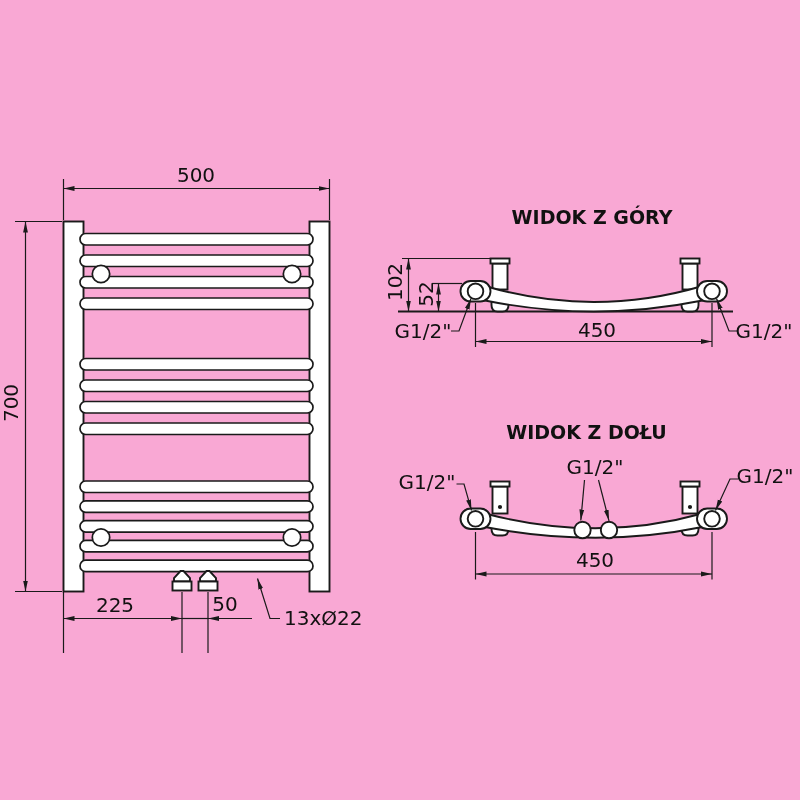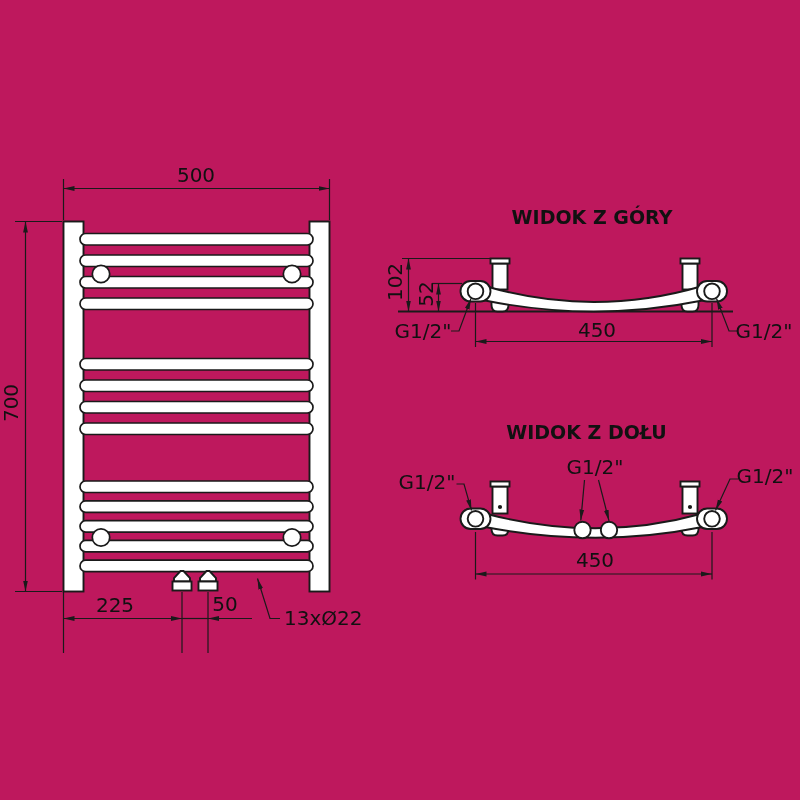--- a/index.html
+++ b/index.html
@@ -1,16 +1,16 @@
 <!DOCTYPE html>
 <html><head>
 <meta charset="utf-8">
 <style>
   html,body{margin:0;padding:0;background:#fff;}
-  .stage{width:800px;height:800px;background:#be185d;position:relative;margin:0 auto;}
+  .stage{width:800px;height:800px;background:#f9a8d4;position:relative;margin:0 auto;}
   svg{display:block;}
   .shape{stroke:#1a1a1a;stroke-width:1.9;fill:#ffffff;}
   .rung{stroke:#1a1a1a;stroke-width:1.7;fill:#ffffff;}
   .thin{stroke:#1a1a1a;stroke-width:1.2;fill:none;}
   .dimline{stroke:#1a1a1a;stroke-width:1.2;fill:none;}
   .solid{stroke:#1a1a1a;stroke-width:1.9;fill:none;}
   .dot{fill:#1a1a1a;stroke:none;}
   text{fill:#111111;font-family:"DejaVu Sans","Liberation Sans",sans-serif;font-size:20px;}
   .title{font-weight:bold;font-size:19px;}
 </style>

